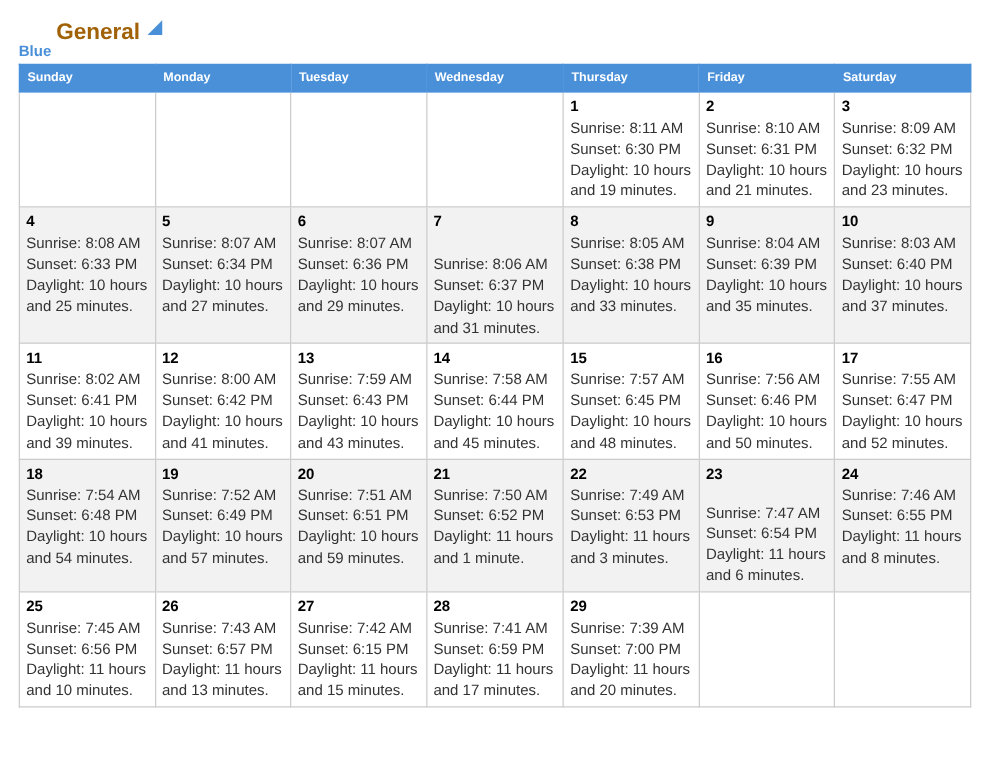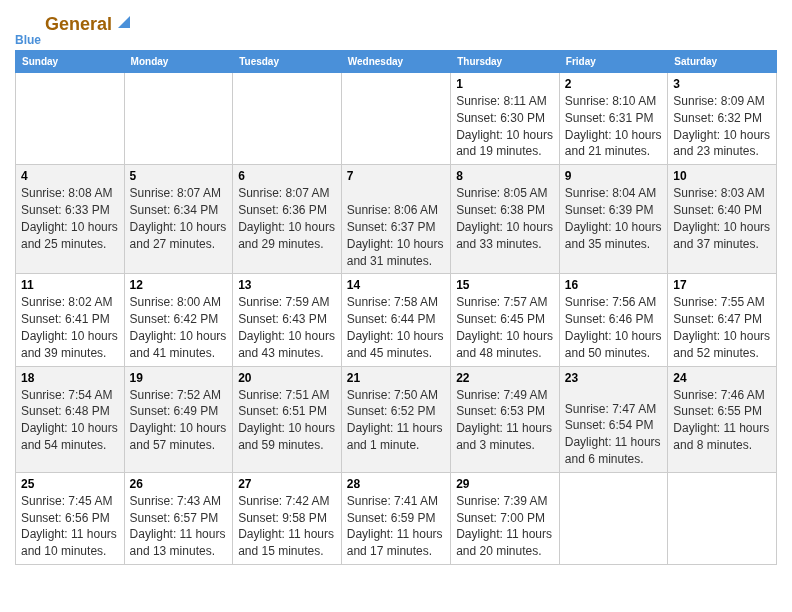--- a/index.html
+++ b/index.html
@@ -291,21 +291,21 @@
         </td>
         <td>
           <span class="day-number">26</span>
           <div class="day-info" style="white-space: pre-line;">Sunrise: 7:43 AM
 Sunset: 6:57 PM
 Daylight: 11 hours and 13 minutes.</div>
         </td>
         <td>
           <span class="day-number">27</span>
           <div class="day-info" style="white-space: pre-line;">Sunrise: 7:42 AM
-Sunset: 9:58 PM
+Sunset: 6:15 PM
 Daylight: 11 hours and 15 minutes.</div>
         </td>
         <td>
           <span class="day-number">28</span>
           <div class="day-info" style="white-space: pre-line;">Sunrise: 7:41 AM
 Sunset: 6:59 PM
 Daylight: 11 hours and 17 minutes.</div>
         </td>
         <td>
           <span class="day-number">29</span>

